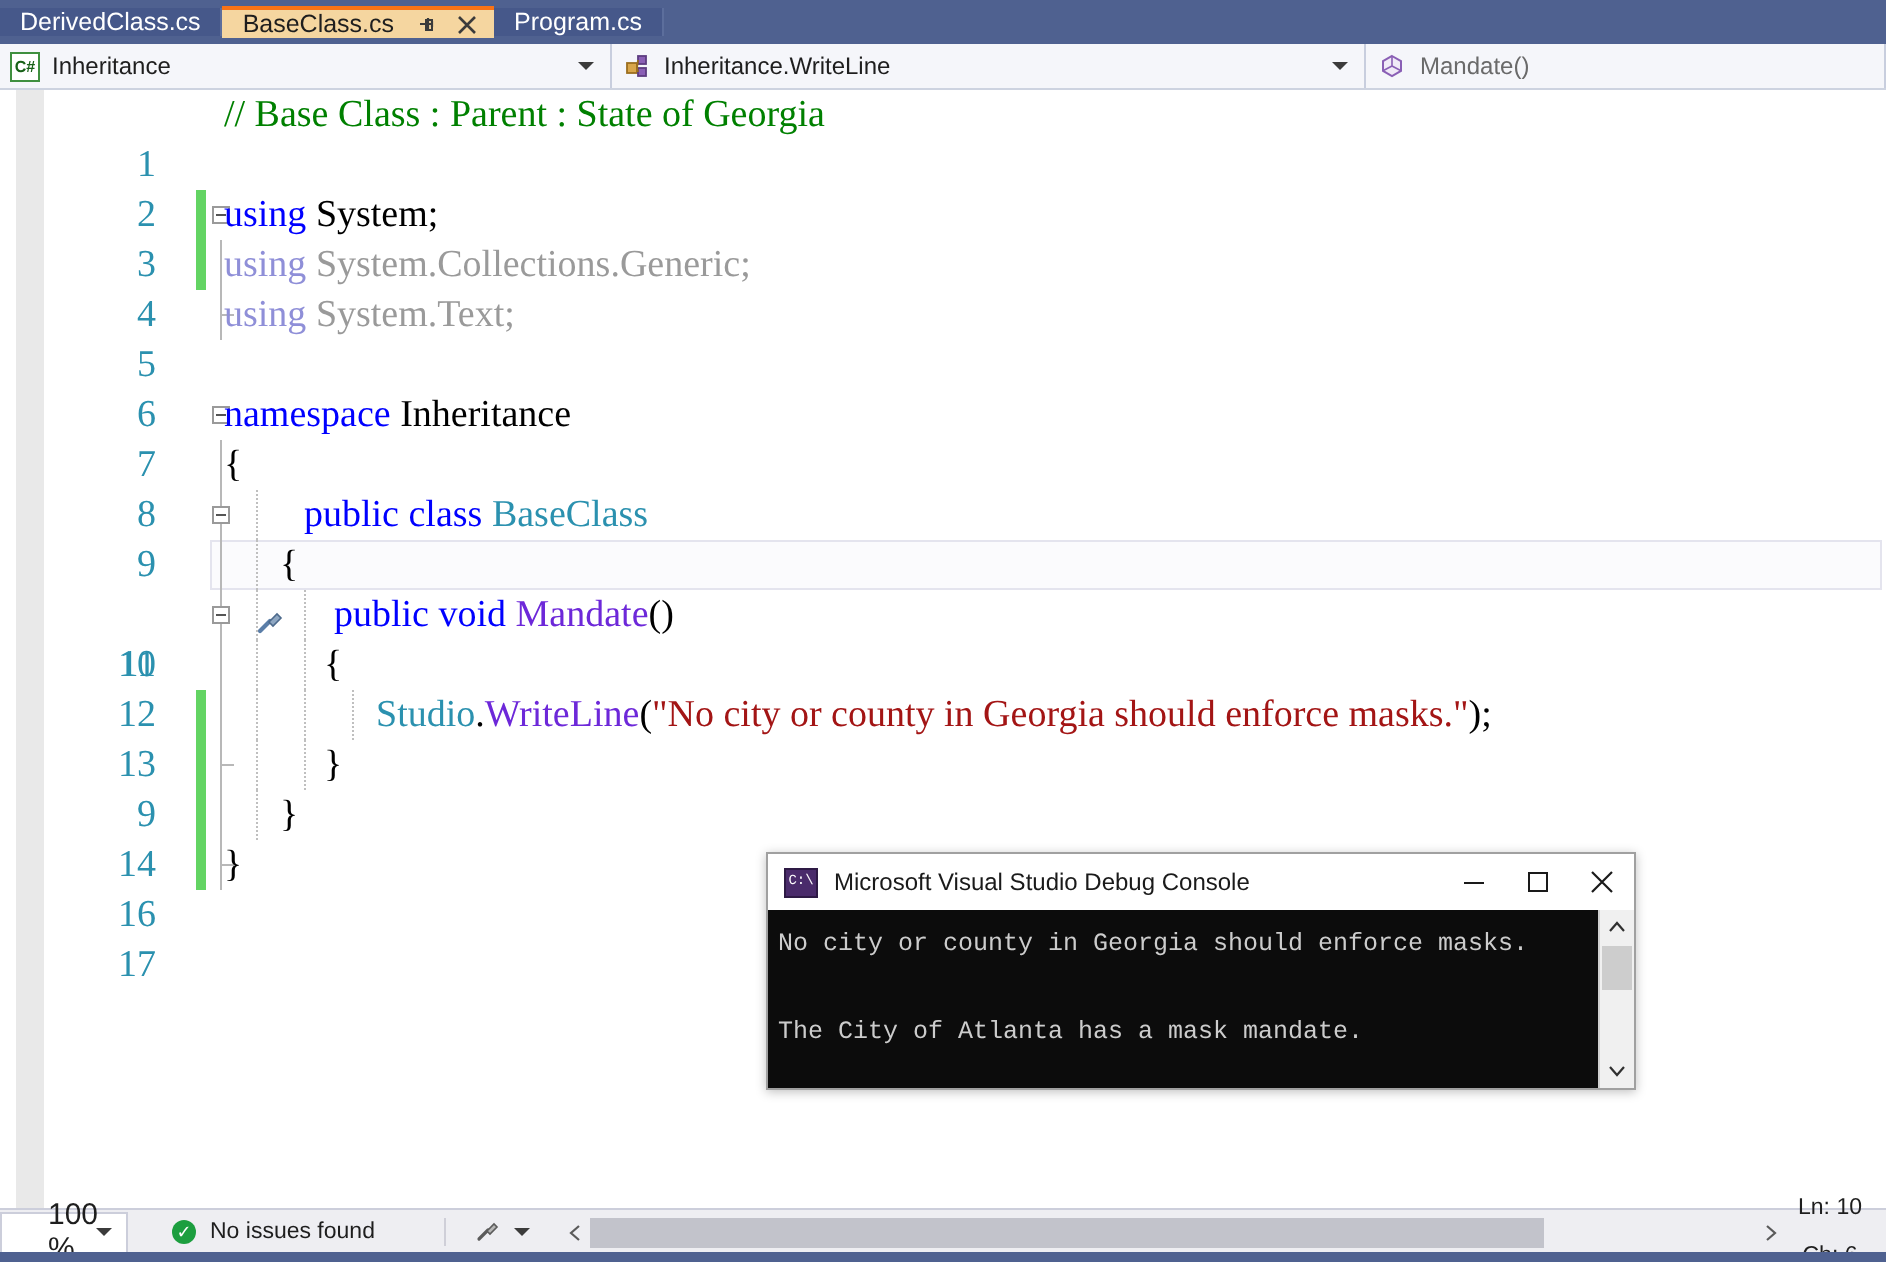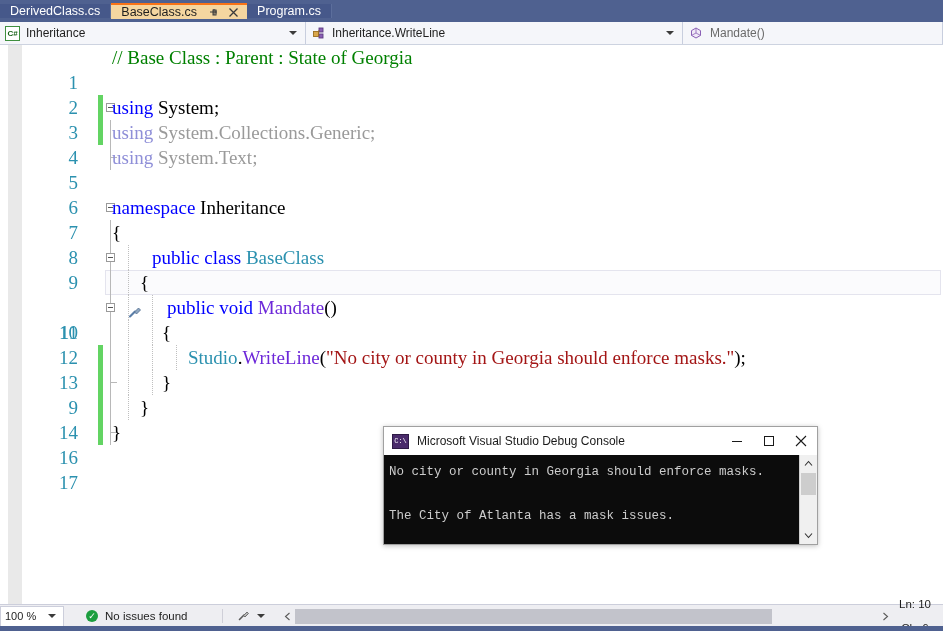--- a/index.html
+++ b/index.html
@@ -287,24 +287,24 @@
     border-top: 1px solid #cccedb;
     display: flex; align-items: center;
     font-size: 11.5px;
     color: #1e1e1e;
   }
   .zoombox {
     width: 64px; height: 21px;
     border: 1px solid #cccedb;
     background: #ffffff;
     display: flex; align-items: center;
-    padding-left: 4px;
+    padding-left: 23px;
     position: relative;
     box-sizing: border-box;
-    font-size: 11px;
+    font-size: 15px;
   }
   .zoombox .zcaret {
     position: absolute; right: 7px; top: 50%;
     transform: translateY(-50%);
     width: 0; height: 0;
     border-left: 4px solid transparent;
     border-right: 4px solid transparent;
     border-top: 4px solid #3b3b3b;
   }
   .status-ok-icon {
@@ -563,21 +563,21 @@
       </span>
       <span class="winbtn">
         <svg width="12" height="12" viewBox="0 0 12 12">
             <path d="M1,1 L11,11 M11,1 L1,11" stroke="#1a1a1a" stroke-width="1.1" fill="none"></path>
           </svg>
       </span>
     </div>
     <div class="console-body">
       <div class="console-text">No city or county in Georgia should enforce masks.
 
-The City of Atlanta has a mask issues.</div>
+The City of Atlanta has a mask mandate.</div>
       <div class="console-scroll">
         <div class="scroll-arrow">
           <svg width="9" height="7" viewBox="0 0 9 7">
               <path d="M1,5.5 L4.5,1.5 L8,5.5" stroke="#303030" stroke-width="1.1" fill="none"></path>
             </svg>
         </div>
         <div class="scroll-thumb"></div>
         <div class="scroll-spacer"></div>
         <div class="scroll-arrow">
           <svg width="9" height="7" viewBox="0 0 9 7">

